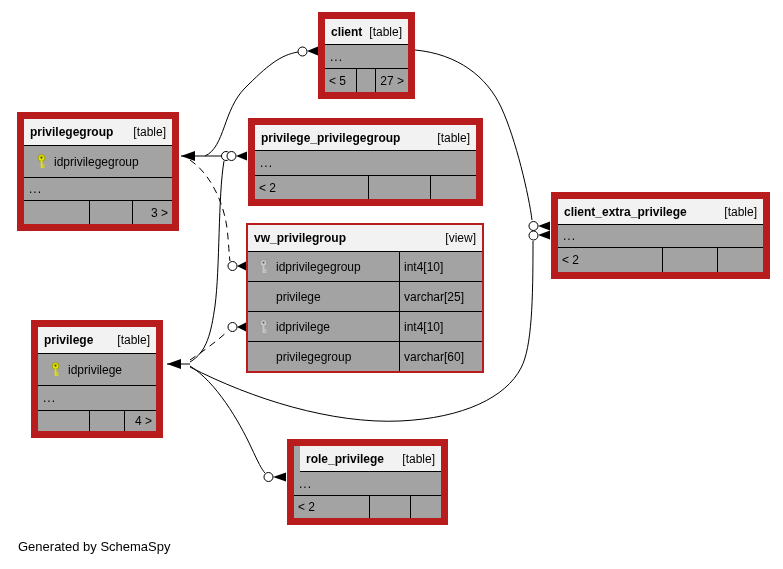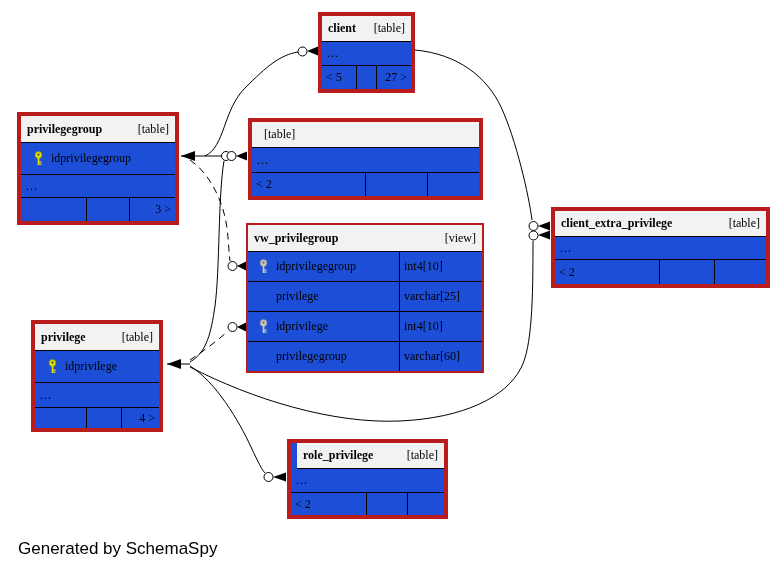--- a/index.html
+++ b/index.html
@@ -3,22 +3,22 @@
 <meta charset="utf-8">
 <style>
   html,body{margin:0;padding:0;}
   body{
     width:783px;height:569px;position:relative;background:#fff;overflow:hidden;
     font-family:"Liberation Sans",sans-serif;color:#000;
   }
   .edges{position:absolute;left:0;top:0;z-index:0;}
   .dash{stroke-dasharray:7 5;}
   .tbox{
-    position:absolute;z-index:1;border:4px solid #b91c1c;background:#1d4ed8;
-    box-sizing:border-box;font-size:12px;font-family:Liberation Serif, serif;
+    position:absolute;z-index:1;border:7px solid #b91c1c;background:#a3a3a3;
+    box-sizing:border-box;font-size:12px;
   }
   .tbox.view{border-width:2px;}
   .thead{
     display:flex;justify-content:space-between;align-items:center;
     background:var(--header-bg,#f2f2f2);border-bottom:1px solid #000;padding:0 6px;
   }
   .ttitle{font-weight:700;white-space:nowrap;}
   .tkind{font-size:12px;white-space:nowrap;margin-left:6px;}
   .crow{display:flex;align-items:center;border-bottom:1px solid #000;padding-left:12px;gap:7px;}
   .ellip{display:flex;align-items:center;border-bottom:1px solid #000;padding-left:5px;letter-spacing:1px;}
@@ -27,21 +27,21 @@
   .fc + .fc{border-left:1px solid #000;}
   .fc.r{justify-content:flex-end;}
   .vrow{display:flex;border-bottom:1px solid #000;height:29px;}
   .vrow:last-child{border-bottom:none;}
   .vname{width:152px;flex:0 0 152px;border-right:1px solid #000;display:flex;align-items:center;
          padding-left:10px;gap:7px;box-sizing:border-box;}
   .vtype{flex:1;display:flex;align-items:center;padding-left:4px;white-space:nowrap;}
   .keyslot{width:11px;height:15px;flex:0 0 11px;display:inline-block;}
   .pk{color:var(--pk-key,#e2e200);}
   .vk{color:var(--view-key,#c9c9c9);}
-  .note{position:absolute;left:18px;top:539px;font-size:17px;z-index:1;}
+  .note{position:absolute;left:18px;top:539px;font-size:13px;z-index:1;}
 </style>
 </head>
 <body>
 
 <svg class="edges" width="783" height="569" viewBox="0 0 783 569">
   <g stroke="#000" fill="none" stroke-width="1">
     <path d="M181,156 H205"></path>
     <path d="M205,156 C225,147 223,110 245,88 C267,66 280,55 298,52"></path>
     <path d="M205,156 H222"></path>
     <path class="dash" d="M190,160 C212,175 224,205 227,228 C229,245 229,256 230,261"></path>
@@ -108,20 +108,21 @@
   <div class="ellip" style="height:22px;">...</div>
   <div class="tfoot" style="height:23px;">
     <div class="fc" style="width:65px;"></div>
     <div class="fc" style="width:43px;"></div>
     <div class="fc r" style="flex:1;">3 &gt;</div>
   </div>
 </div>
 
 <div class="tbox" style="left:248px;top:118px;width:235px;">
   <div class="thead" style="height:25px;">
+    <span class="ttitle">privilege_privilegegroup</span>
     <span class="tkind">[table]</span>
   </div>
   <div class="ellip" style="height:24px;">...</div>
   <div class="tfoot" style="height:23px;">
     <div class="fc" style="width:113px;">&lt; 2</div>
     <div class="fc" style="width:62px;"></div>
     <div class="fc r" style="flex:1;"></div>
   </div>
 </div>
 
@@ -169,21 +170,21 @@
   </div>
   <div class="vrow">
     <div class="vname">
       <span class="keyslot"></span>
       <span>privilegegroup</span>
     </div>
     <div class="vtype">varchar[60]</div>
   </div>
 </div>
 
-<div class="tbox" style="left:551px;top:192px;width:219px;margin-top:15px;">
+<div class="tbox" style="left:551px;top:192px;width:219px;">
   <div class="thead" style="height:25px;">
     <span class="ttitle">client_extra_privilege</span>
     <span class="tkind">[table]</span>
   </div>
   <div class="ellip" style="height:22px;">...</div>
   <div class="tfoot" style="height:24px;">
     <div class="fc" style="width:104px;">&lt; 2</div>
     <div class="fc" style="width:55px;"></div>
     <div class="fc r" style="flex:1;"></div>
   </div>

